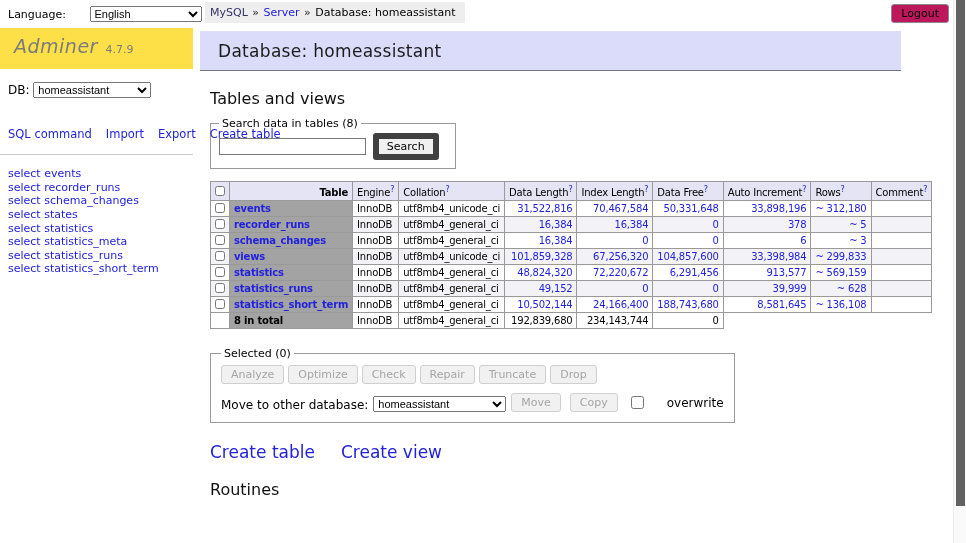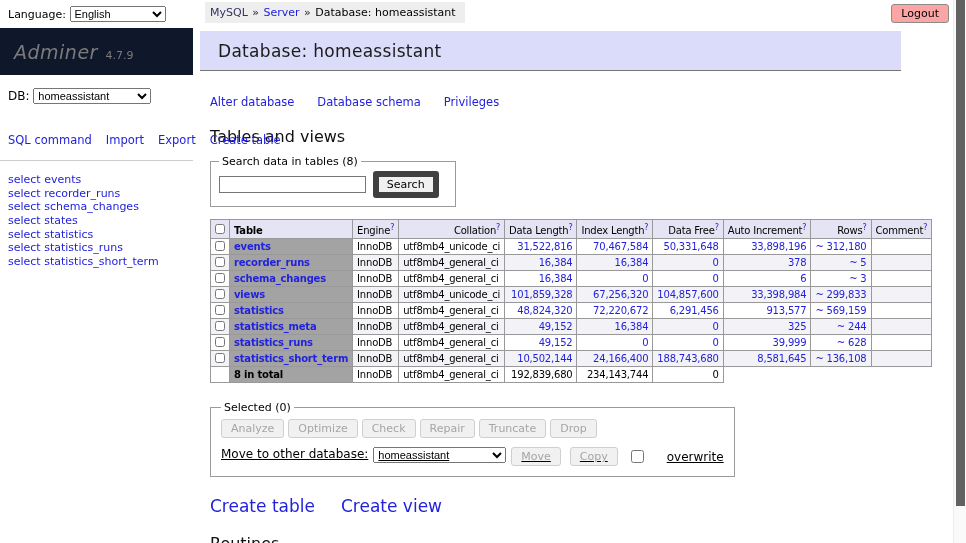--- a/index.html
+++ b/index.html
@@ -7,36 +7,36 @@
   body {
     width:966px; height:543px; overflow:hidden; position:relative;
     background:#fff; color:#000;
     font-family:"DejaVu Sans", sans-serif; font-size:12px;
   }
   a { color:#2222dd; text-decoration:none; cursor:pointer; }
 
   
   .sidebar { position:absolute; left:0; top:0; width:193px; }
   .lang-row { margin:6px 0 6px 8px; font-size:11px; white-space:nowrap; }
-  .lang-row select { width:96px; font-size:11px; }
-  .brand { margin:6px 0 0; background:#0f172a; padding:9px 0 10px 14px; font-weight:normal; }
+  .lang-row select { width:112px; font-size:11px;margin-left:20px; }
+  .brand { margin:6px 0 0; background:#fde047; padding:3px 0 10px 14px; font-weight:normal; }
   .brand-name { font-style:italic; color:#7b7b7b; font-size:19px; letter-spacing:.5px; }
   .brand-ver { color:#7b7b7b; font-size:11px; }
   .db-row { margin:13px 0 10px 8px; font-size:12px; white-space:nowrap; }
   .db-row select { width:118px; font-size:11px; }
   .sidebar-actions { margin:28px 8px 12px; width:162px; font-size:11.5px; line-height:1.4; }
   .sidebar-actions a { margin-right:14px; white-space:nowrap; }
   .side-hr { border:none; border-top:1px solid #ccc; margin:10px 0 0; }
   .table-links { list-style:none; margin:12px 0 0 8px; padding:0; font-size:11px; line-height:1.24; }
 
   
   .logout-btn {
     position:absolute; top:4px; right:17px;
     font-family:"DejaVu Sans",sans-serif; font-size:11px; padding:2px 9px;
-    background:#fca5a5; border:1px solid #8b8b8b; border-radius:3px; color:#000; cursor:pointer;
+    background:#be185d; border:1px solid #8b8b8b; border-radius:3px; color:#000; cursor:pointer;
   }
 
   
   .main { margin-left:200px; margin-right:65px; }
   .breadcrumb { display:inline-block; background:#eee; margin:2px 0 0 5px; padding:4px 9px 4px 5px; font-size:11px; }
   .bc-root { color:#333366; }
   .bc-sep { color:#222; padding:0 1px; }
   .page-title {
     background:#dbdbfa; border-bottom:1px solid #757575;
     margin:8px 0 0; padding:10px 0 9px 18px;
@@ -52,22 +52,22 @@
   .search-fs { display:inline-block; margin:9px 0 0 10px; padding:3px 16px 8px 8px; }
   .search-fs input[type=text] { width:147px; height:17px; border:1px solid #777; font-size:11px; padding:1px 3px; }
   .search-btn { font-family:"DejaVu Sans",sans-serif; font-size:11px; padding:1px 8px; background:#f0f0f0; border:6px solid #404040; border-radius:3px; cursor:pointer; margin-left:3px; }
 
   
   table.tables { border-collapse:collapse; margin:12px 0 0 10px; font-size:10px; letter-spacing:-0.2px; }
   .tables td, .tables th {
     border:1px solid #999; padding:2px 4px; height:14px;
     white-space:nowrap; overflow:hidden; text-align:left; font-weight:normal; font-size:10px;
   }
-  .tables thead td, .tables thead th { background:#e4e4f4;text-align:right; }
-  .tables thead th.first-col { font-weight:bold; text-align:left; }
+  .tables thead td, .tables thead th { background:#e4e4f4; }
+  .tables thead th.first-col { font-weight:bold; text-align:right; }
   .tables sup a { font-size:8px; }
   .tables tbody th, .tables tfoot th { background:#a3a3a3; }
   .tables tbody th a { font-weight:bold; }
   .tables tbody tr:nth-child(even) td { background:#f3f3f7; }
   .tables .check { width:18px; text-align:center; padding:1px 3px; }
   .tables .check input { margin:1px; width:10px; height:10px; }
   .tables col.c-check { width:19px; } .tables col.c-name { width:119px; }
   .tables col.c-engine { width:43px; } .tables col.c-coll { width:99px; }
   .tables col.c-dlen { width:68px; } .tables col.c-ilen { width:71px; }
   .tables col.c-free { width:63px; } .tables col.c-auto { width:79px; }
@@ -75,21 +75,21 @@
   .tables .num { text-align:right; }
   .tables tfoot th { font-weight:bold; }
   .tables tfoot .num { color:#000; }
 
   
   .selected-fs { display:inline-block; margin:18px 0 0 10px; padding:5px 10px 10px 10px; min-width:395px; }
   .gbtn, .move-btn {
     font-family:"DejaVu Sans",sans-serif; font-size:11px; padding:2px 9px; margin-right:4px;
     background:#f1f1f1; border:1px solid #cfcfcf; border-radius:3px; color:#a5a5a5;
   }
-  .move-row { margin-top:9px; font-size:12px; display:flex; align-items:flex-start; gap:5px; white-space:nowrap;text-decoration:underline; }
+  .move-row { margin-top:9px; font-size:12px; display:flex; align-items:flex-end; gap:5px; white-space:nowrap; }
   .move-row select { width:133px; font-size:11px; }
   .move-row label { display:flex; align-items:center; font-size:12px; gap:20px; }
 
   .bottom-links { margin:19px 0 16px 10px; font-size:17px; }
   .bottom-links a { margin-right:26px; }
 
   
   .scrollbar { position:absolute; top:0; right:0; width:13px; height:543px; background:#fafafa; border-left:1px solid #ececec; }
   .scrollbar .thumb { position:absolute; top:0; left:2px; width:9px; height:506px; background:#626262; }
 </style>
@@ -117,42 +117,40 @@
     
   <a href="#">SQL command</a><a href="#">Import</a><a href="#">Export</a><a href="#">Create table</a></p>
   <hr class="side-hr">
   <ul class="table-links">
 
   <li><a href="#">select events</a></li>
       <li><a href="#">select recorder_runs</a></li>
       <li><a href="#">select schema_changes</a></li>
       <li><a href="#">select states</a></li>
       <li><a href="#">select statistics</a></li>
+      <li><a href="#">select statistics_meta</a></li>
       <li><a href="#">select statistics_runs</a></li>
       <li><a href="#">select statistics_short_term</a></li>
     </ul>
 </div>
 
 <button class="logout-btn">Logout</button>
 
 <div class="main">
 
   <div class="breadcrumb">
     <a href="#" class="bc-root">MySQL</a>
     <span class="bc-sep">»</span>
     <a href="#">Server</a>
     <span class="bc-sep">»</span>
     <span>Database: homeassistant</span>
   </div>
 
   <h2 class="page-title">Database: homeassistant</h2>
 
-  <p class="nav-links">
-    
-  <a href="#">Alter database</a><a href="#">Database schema</a><a href="#">Privileges</a></p>
 
   <h3 class="section-h">Tables and views</h3>
 
   <fieldset class="search-fs">
     <legend>Search data in tables (8)</legend>
     <input type="text" value="" style="">
     <button class="search-btn">Search</button>
   </fieldset>
 
   <table class="tables">
@@ -243,32 +241,20 @@
           <td>InnoDB</td>
           <td>utf8mb4_general_ci</td>
           <td class="num"><a href="#">48,824,320</a></td>
           <td class="num"><a href="#">72,220,672</a></td>
           <td class="num"><a href="#">6,291,456</a></td>
           <td class="num"><a href="#">913,577</a></td>
           <td class="num"><a href="#">~ 569,159</a></td>
           <td></td>
         </tr>
 
-        <tr>
-          <td class="check"><input type="checkbox" style=""></td>
-          <th><a href="#">statistics_meta</a></th>
-          <td>InnoDB</td>
-          <td>utf8mb4_general_ci</td>
-          <td class="num"><a href="#">49,152</a></td>
-          <td class="num"><a href="#">16,384</a></td>
-          <td class="num"><a href="#">0</a></td>
-          <td class="num"><a href="#">325</a></td>
-          <td class="num"><a href="#">~ 244</a></td>
-          <td></td>
-        </tr>
 
         <tr>
           <td class="check"><input type="checkbox" style=""></td>
           <th><a href="#">statistics_runs</a></th>
           <td>InnoDB</td>
           <td>utf8mb4_general_ci</td>
           <td class="num"><a href="#">49,152</a></td>
           <td class="num"><a href="#">0</a></td>
           <td class="num"><a href="#">0</a></td>
           <td class="num"><a href="#">39,999</a></td>

